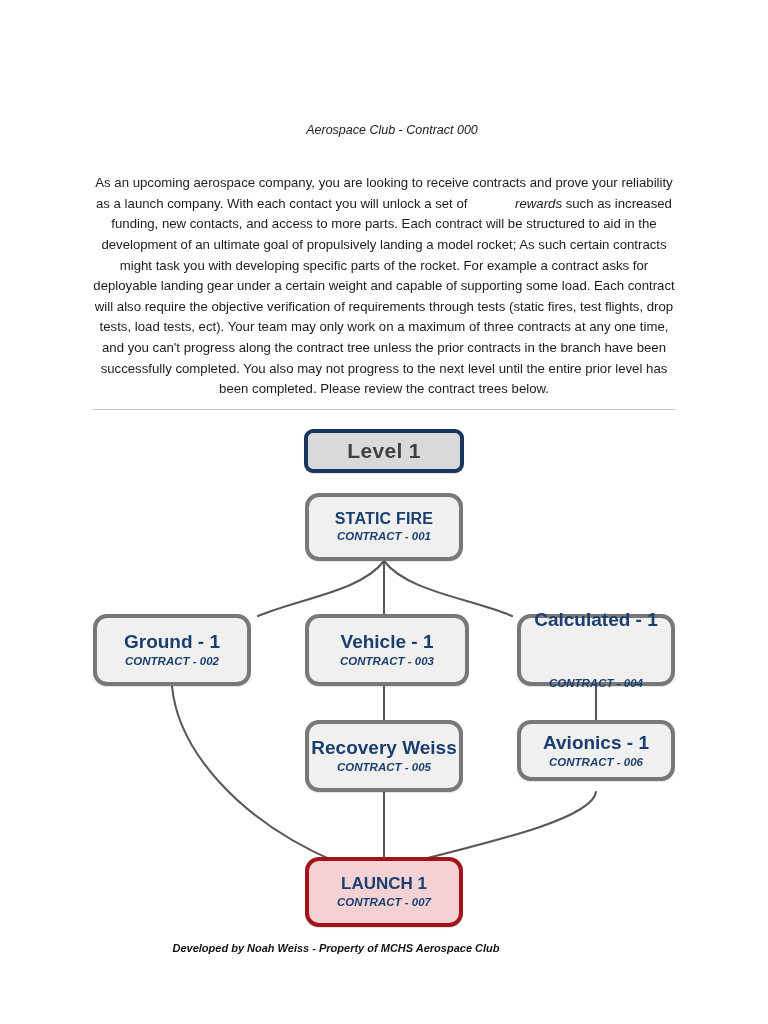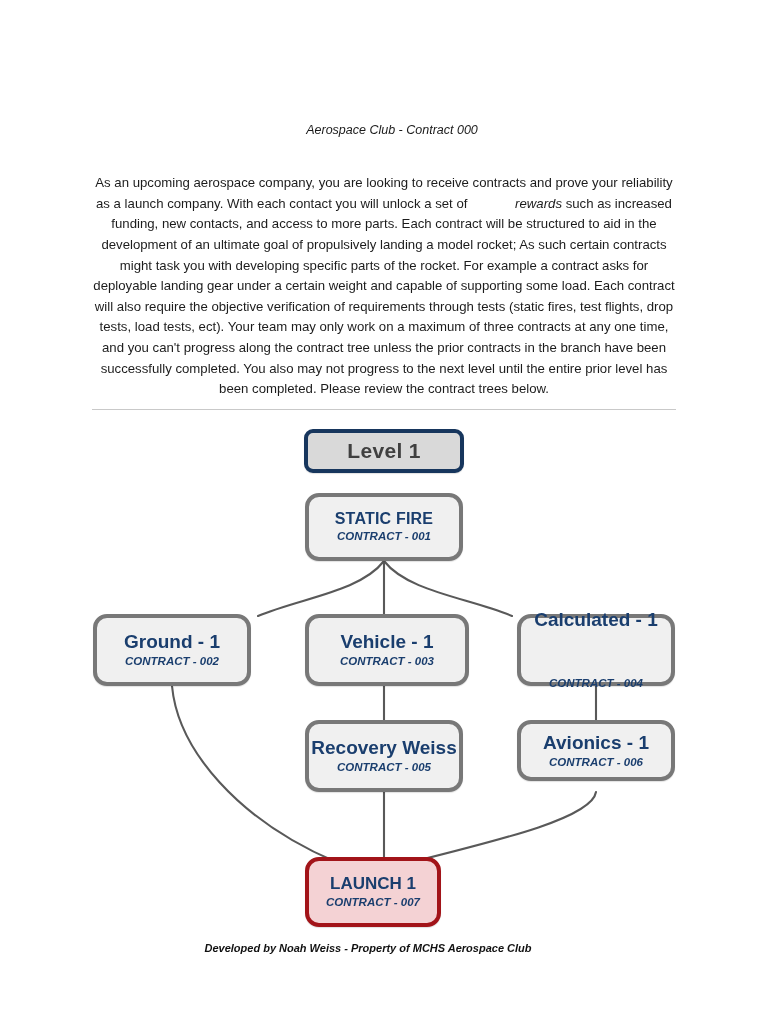--- a/index.html
+++ b/index.html
@@ -143,21 +143,20 @@
   .footer {
     position: absolute;
     left: 0;
     top: 942px;
     width: 672px;
     text-align: center;
     font-size: 11px;
     font-weight: bold;
     font-style: italic;
     color: #111111;
-    padding-left: 32px;
   }
 </style>
 </head>
 <body>
 
 <div class="page">
 
   <div class="doc-subtitle">Aerospace Club - Contract 000</div>
 
   <p class="intro"><span>As an upcoming aerospace company, you are looking to receive contracts and prove your reliability as a launch company. With each contact you will unlock a set of </span><em>rewards</em><span> such as increased funding, new contacts, and access to more parts. Each contract will be structured to aid in the development of an ultimate goal of propulsively landing a model rocket; As such certain contracts might task you with developing specific parts of the rocket. For example a contract asks for deployable landing gear under a certain weight and capable of supporting some load. Each contract will also require the objective verification of requirements through tests (static fires, test flights, drop tests, load tests, ect). Your team may only work on a maximum of three contracts at any one time, and you can't progress along the contract tree unless the prior contracts in the branch have been successfully completed. You also may not progress to the next level until the entire prior level has been completed. Please review the contract trees below.</span></p>
@@ -214,21 +213,21 @@
     <div class="node" style="left:305px; top:300px; width:158px; height:72px;">
       <span class="title">Recovery Weiss</span>
       <span class="sub">CONTRACT - 005</span>
     </div>
 
     <div class="node" style="left:517px; top:300px; width:158px; height:61px;">
       <span class="title">Avionics - 1</span>
       <span class="sub">CONTRACT - 006</span>
     </div>
 
-    <div class="node launch" style="left:305px; top:437px; width:136px; height:70px;">
+    <div class="node launch" style="left:305px; top:437px; width:158px; height:70px;">
       <span class="title">LAUNCH 1</span>
       <span class="sub">CONTRACT - 007</span>
     </div>
 
   </div>
 
   <div class="footer">Developed by Noah Weiss - Property of MCHS Aerospace Club</div>
 
 </div>
 

